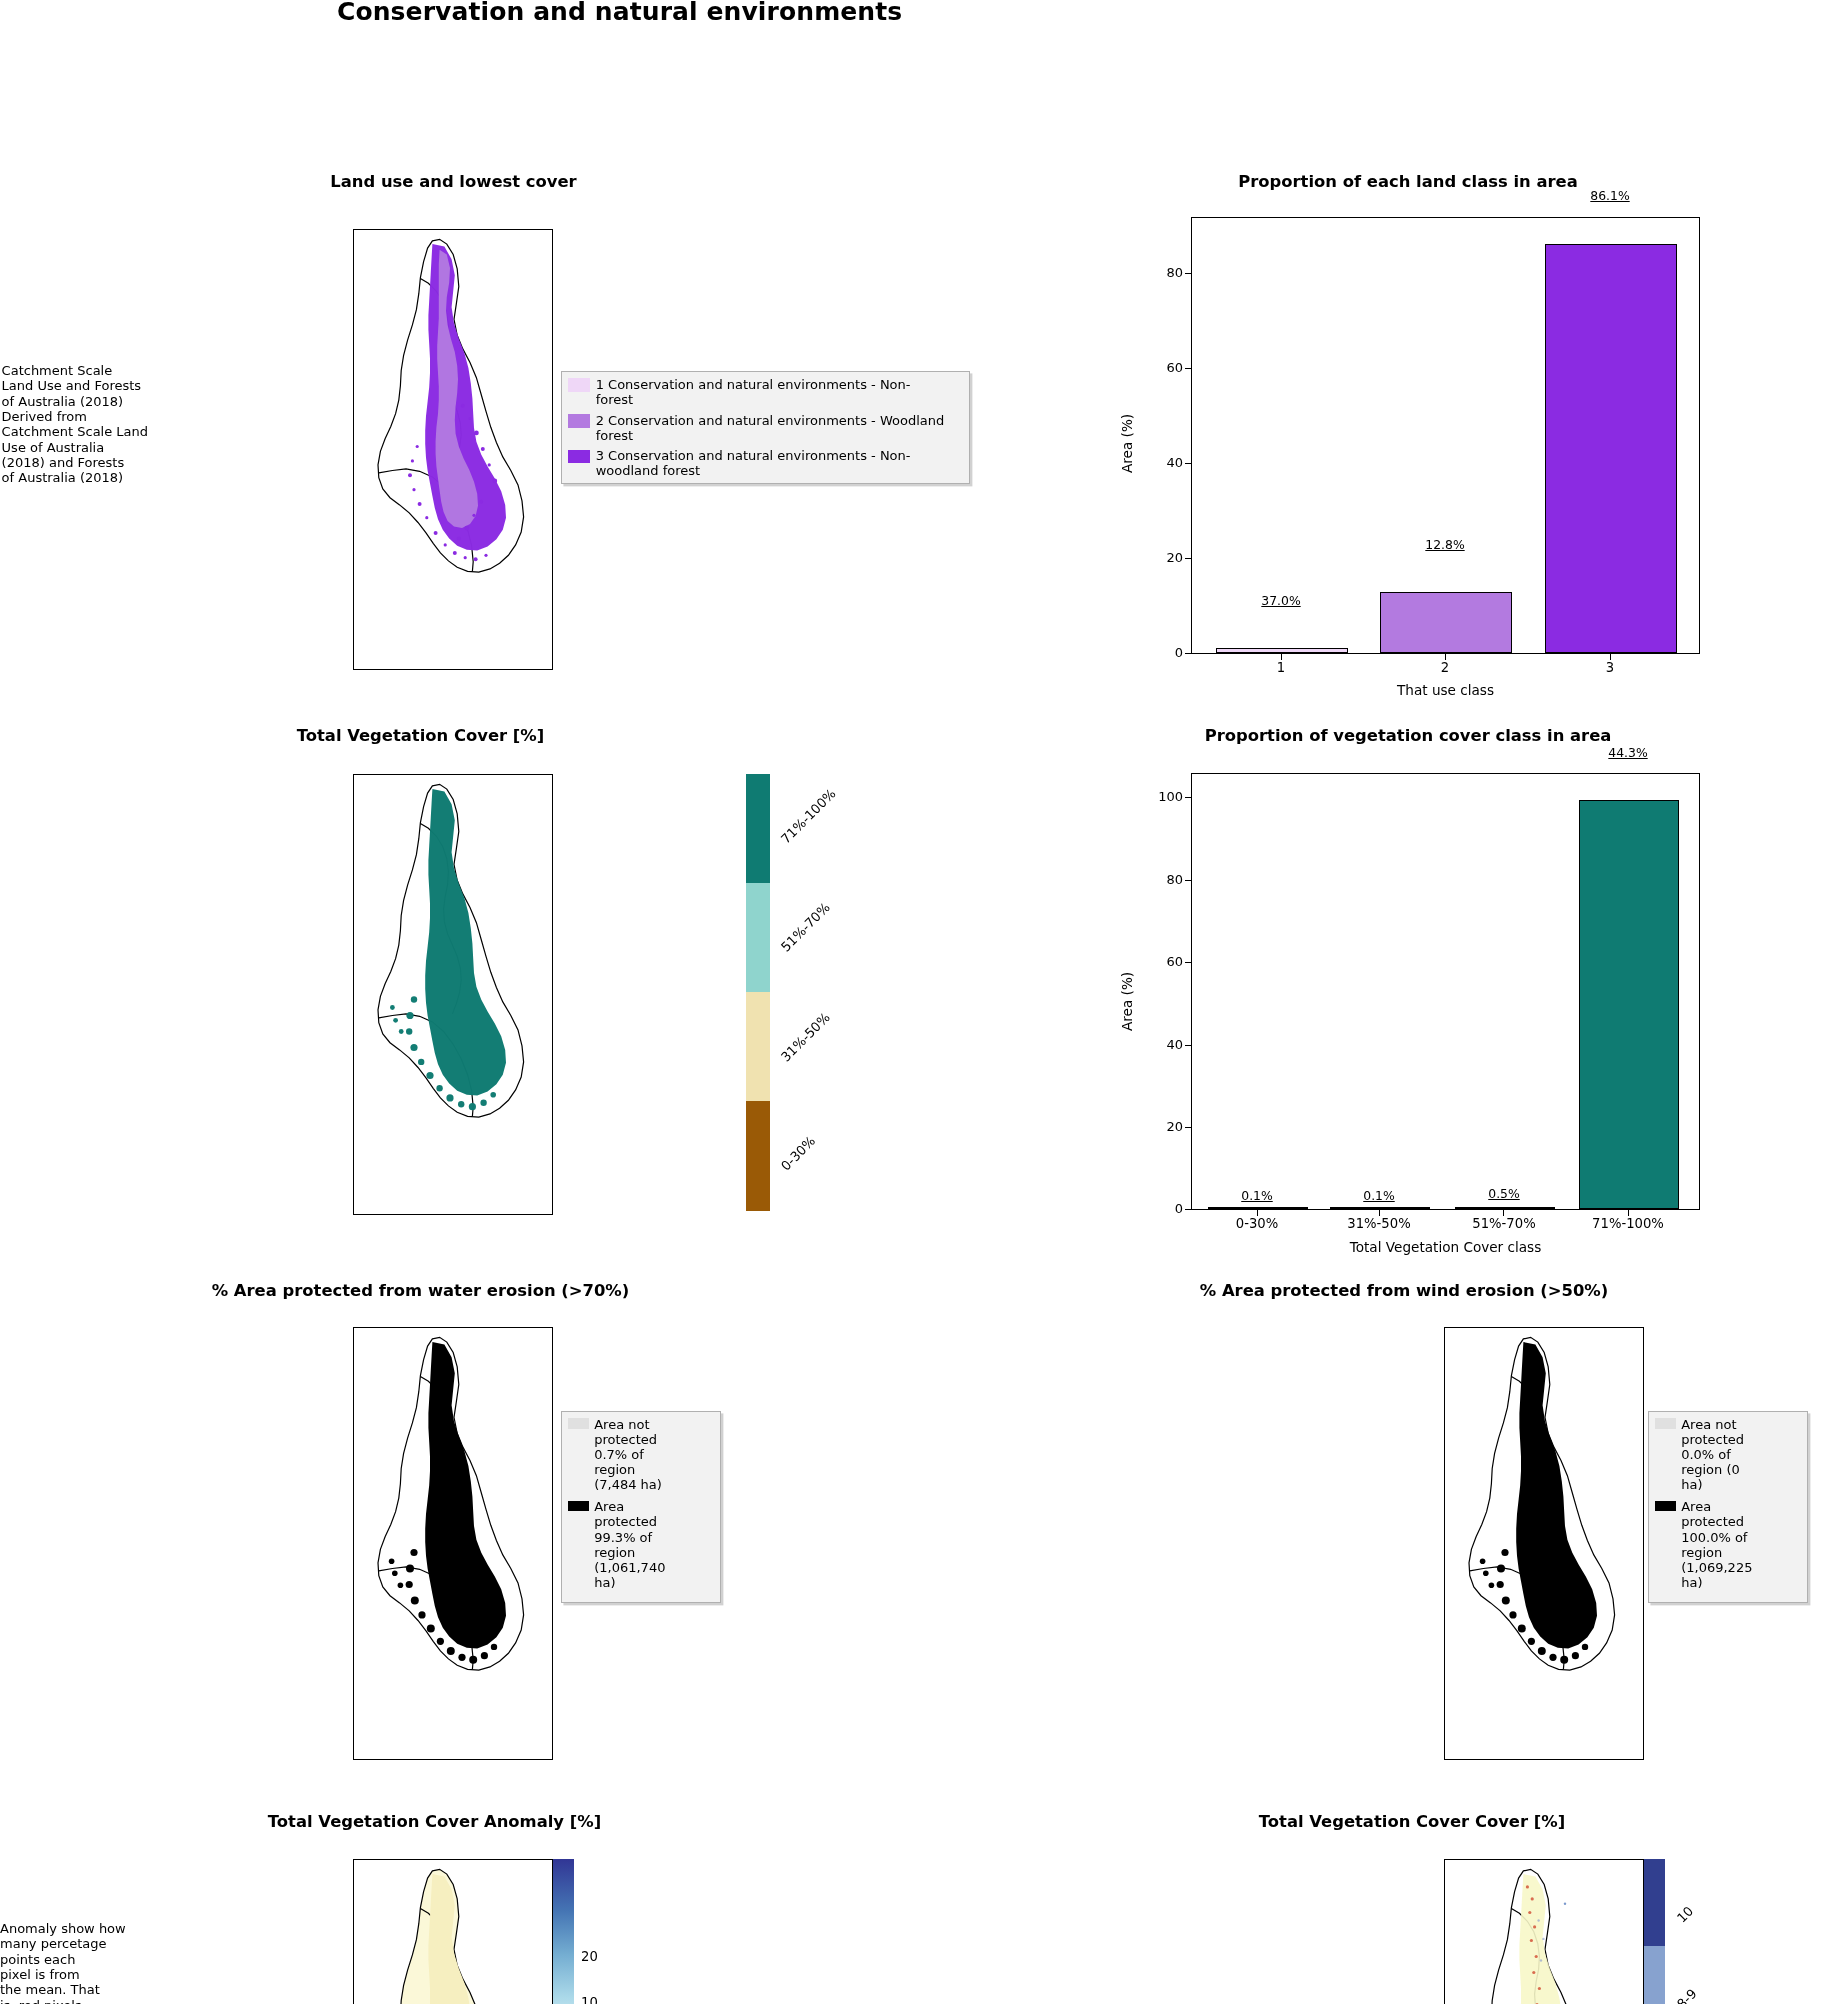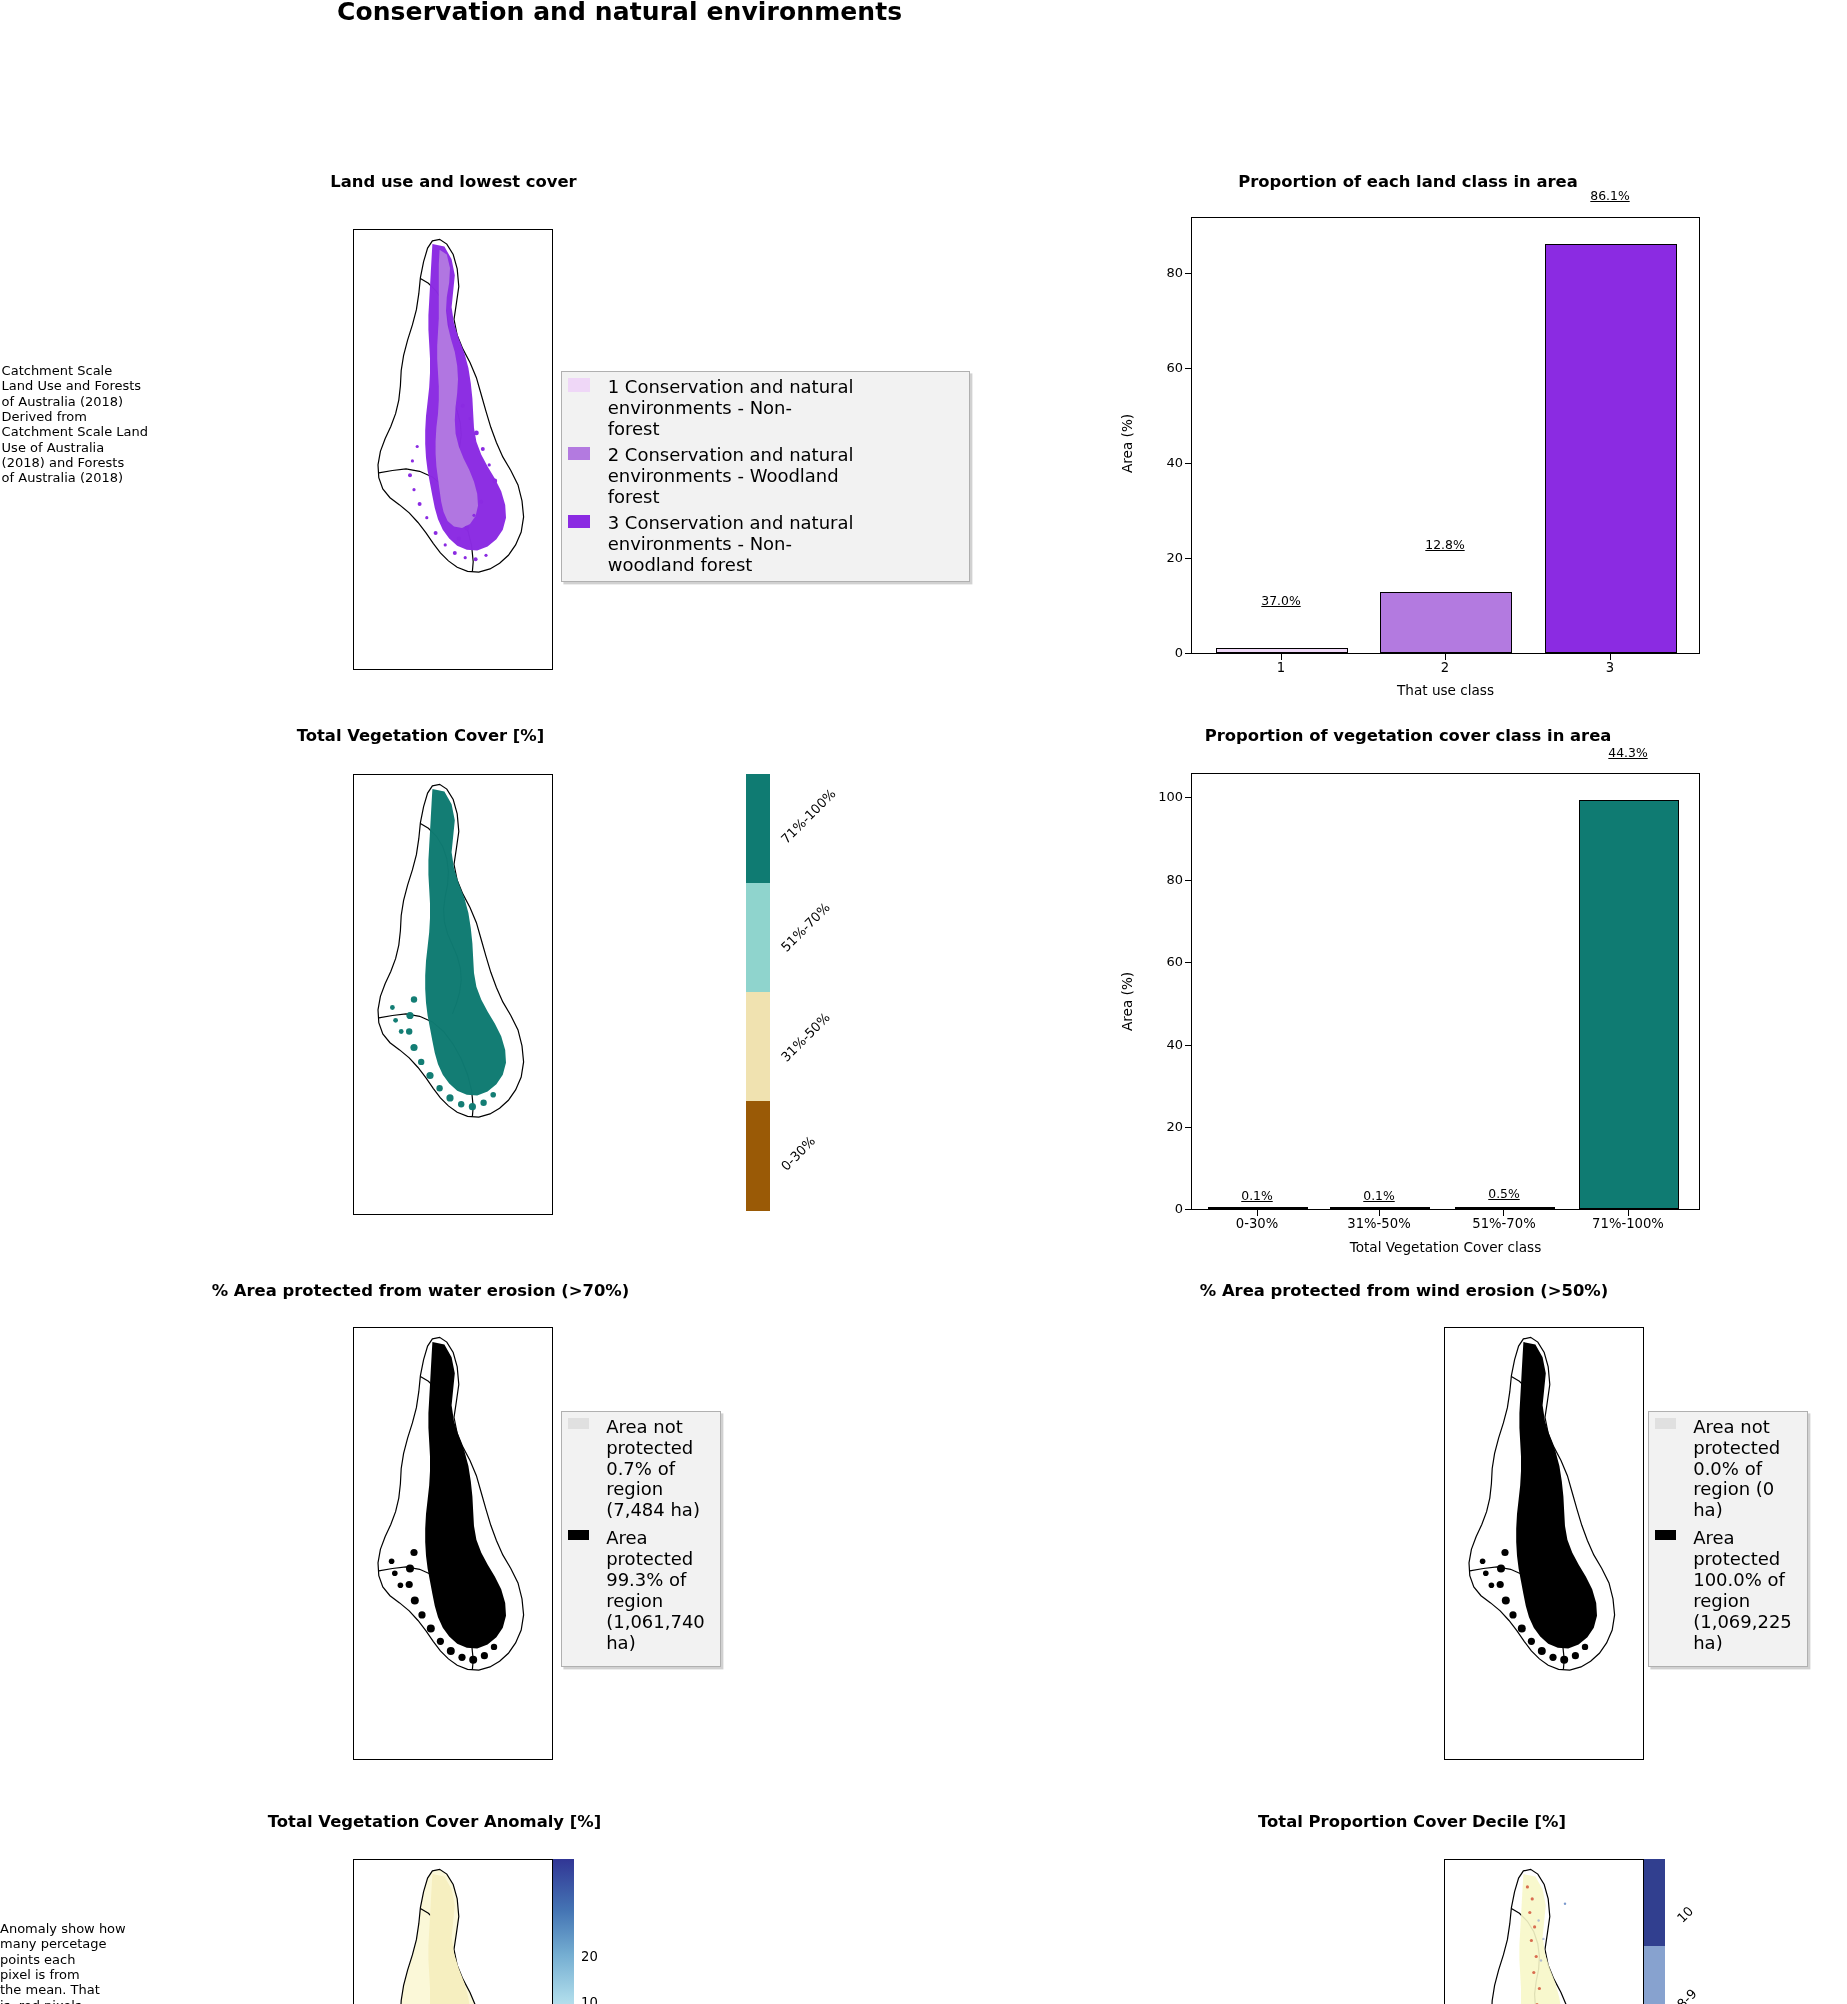--- a/index.html
+++ b/index.html
@@ -72,24 +72,23 @@
   }
   .legend-row:last-child { margin-bottom: 0; }
   .legend-swatch {
     width: 22.5px; height: 13.6px;
     flex: 0 0 22.5px;
     margin-right: 5.6px;
     margin-top: 1.6px;
     border: 0;
   }
   .legend-label {
-    font-size: 18px;
+    font-size: 13px;
     line-height: 1.16;
     white-space: pre-line;
-    margin-left: 12px;
   }
 
   .legend-box.erosion .legend-row { margin-bottom: 7.2px; }
   .legend-box.erosion .legend-swatch { width: 21px; height: 10.4px; flex: 0 0 21px; }
 
   
   .axes {
     position: absolute;
     border: 1.2px solid #000;
     box-sizing: border-box;
@@ -495,21 +494,21 @@
 
   <div class="abs" style="left:553px; top:1859px; width:21px; height:433px;">
     <div style="position:absolute; left:0; top:0; width:21px; height:433px;
       background: linear-gradient(to bottom,
         #313695 0%, #4575b4 12%, #74add1 22%, #abd9e9 32%, #e0f3f8 42%,
         #ffffbf 50%, #fee090 60%, #fdae61 70%, #f46d43 80%, #d73027 90%, #a50026 100%);"></div>
   </div>
   <div class="cbar-tick-label" style="left:581px; top:1949px;">20</div>
   <div class="cbar-tick-label" style="left:581px; top:1995px;">10</div>
 
-  <div class="abs panel-title" style="left:1063px; top:1812px; width:698px;">Total Proportion Cover Decile [%]</div>
+  <div class="abs panel-title" style="left:1063px; top:1812px; width:698px;">Total Vegetation Cover Cover [%]</div>
 
   <div class="abs side-note" style="left:934px; top:2003px; width:200px;">Deciles show where the
 pixel value lies in the
 record, from highest to
 lowest, for that month.
 That is, red pixels are
 in the lowest 10% of
 records for that month of
 the map using baseline
 from 2001 to 2019.</div>

